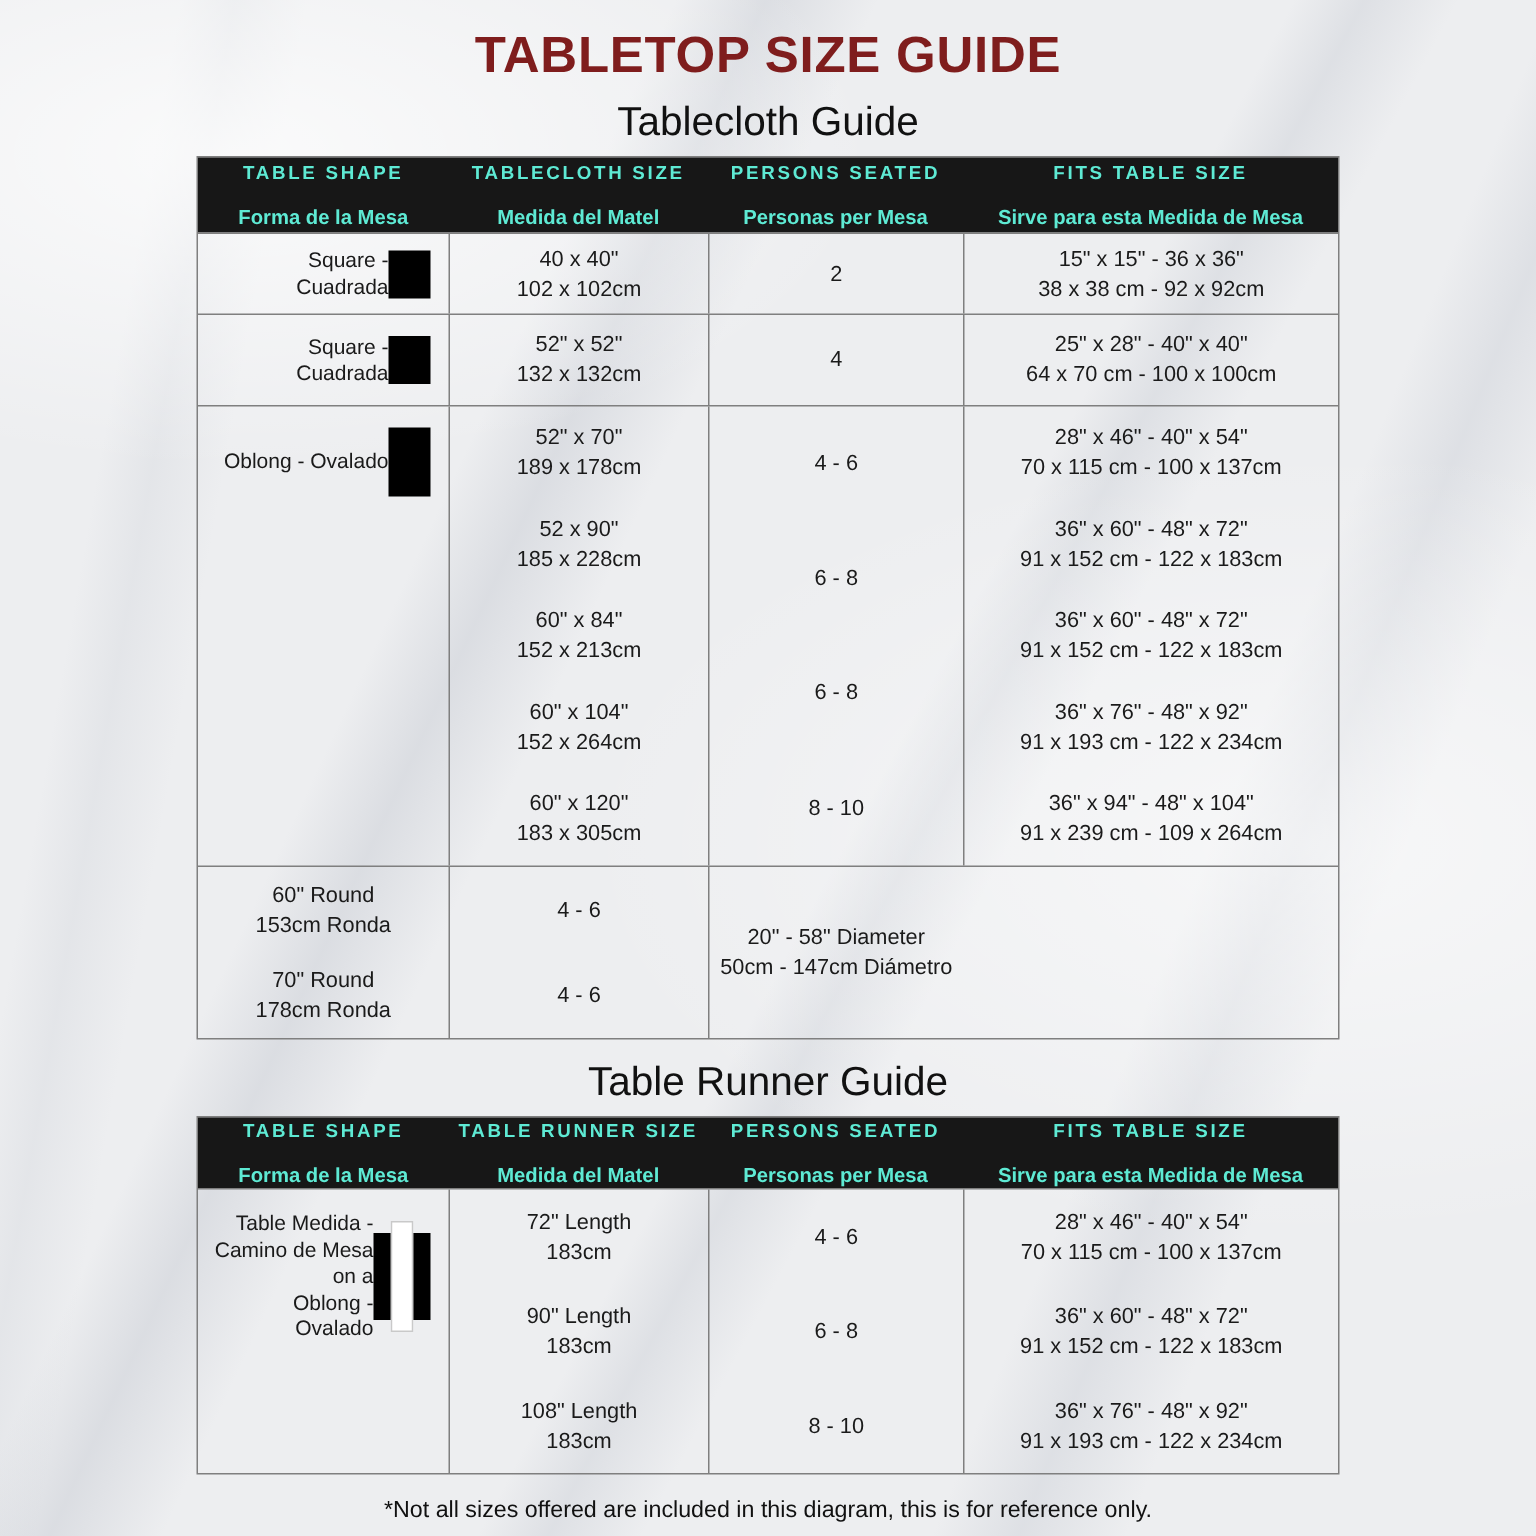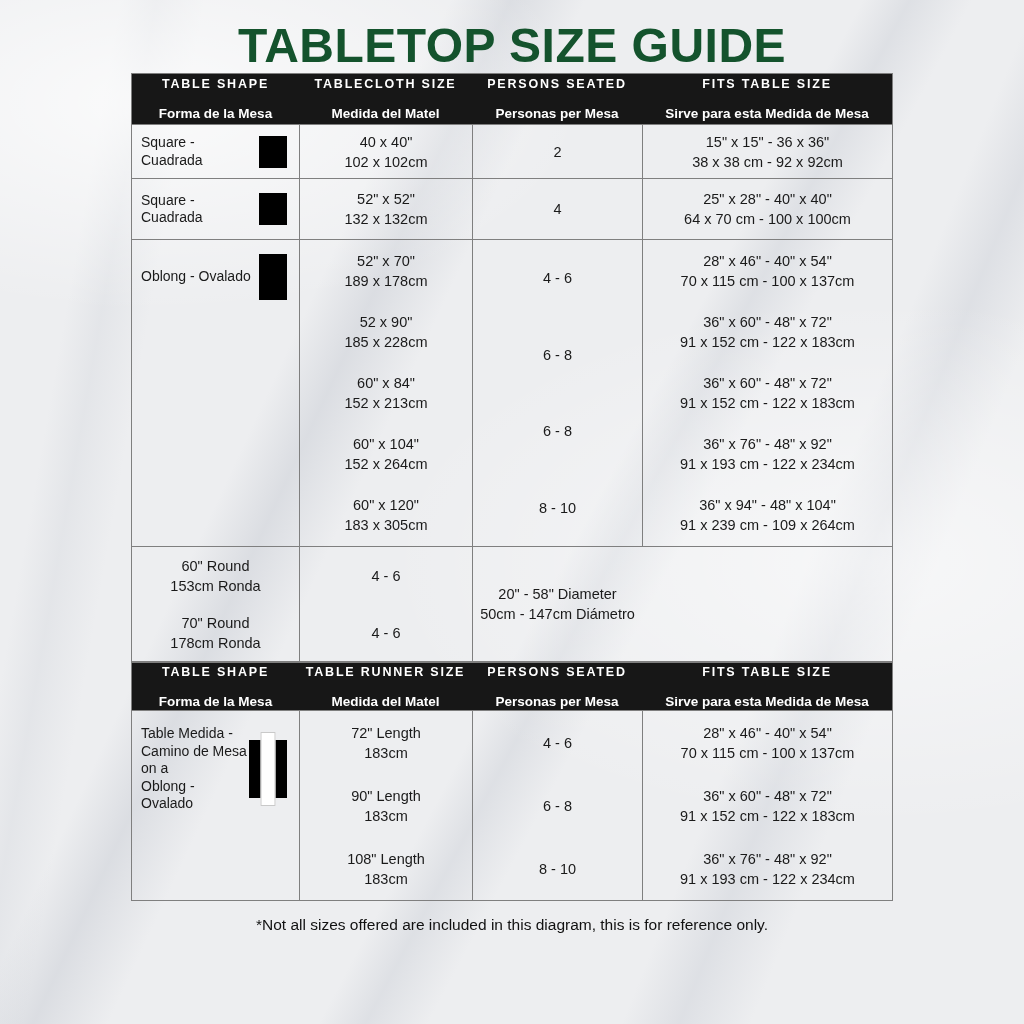--- a/index.html
+++ b/index.html
@@ -15,24 +15,24 @@
       linear-gradient(118deg, transparent 55%, rgba(168,175,188,.22) 58%, transparent 62%),
       linear-gradient(112deg, transparent 72%, rgba(178,184,196,.26) 76%, transparent 81%),
       linear-gradient(100deg, transparent 10%, rgba(184,190,200,.18) 13%, transparent 17%);
     overflow:hidden;
   }
   .page{ width:1024px; height:1024px; }
 
   h1{
     padding-top:18px;
     text-align:center;
-    font-size:48px;
+    font-size:34px;
     font-weight:800;
     letter-spacing:.5px;
-    color:#14532d;
+    color:#7f1d1d;
   }
   .guide-heading{
     text-align:center;
     font-size:27px;
     font-weight:400;
     color:#111;
   }
   .tc-heading{ margin:9px 0 7px; }
   .tr-heading{ margin:13px 0 7px; }
 
@@ -44,21 +44,21 @@
   .thead{
     height:50px;
     background:#171717;
     display:grid;
     grid-template-columns:167px 173px 170px 250px;
   }
   .runner-thead{ height:47px; }
   .th{
     display:flex; flex-direction:column;
     justify-content:center; align-items:center;
-    color:#ffffff; gap:15px; text-align:center;
+    color:#5eead4; gap:15px; text-align:center;
   }
   .th-en{ font-size:12.5px; font-weight:700; letter-spacing:1.8px; }
   .th-es{ font-size:13.5px; font-weight:700; }
 
   .section{
     display:grid;
     grid-template-columns:167px 173px 170px 250px;
     border-top:1px solid #7f7f7f;
   }
   .s-sq1{ height:54px; }
@@ -77,21 +77,21 @@
     align-items:center; justify-content:center;
     text-align:center;
     font-size:14.5px; line-height:1.38;
   }
 
   .shape-cell{
     display:flex; flex-direction:column; justify-content:center;
     padding:0 12px 0 9px;
   }
   .shape-cell.top{ justify-content:flex-start; padding-top:14px; }
-  .shape-row{ display:flex; align-items:center; width:100%; }
+  .shape-row{ display:flex; align-items:center; width:100%;text-align:right; }
   .shape-label{ flex:1; font-size:14px; line-height:1.25; }
 
   .icon-square{ width:28px; height:32px; background:#000; flex:0 0 auto; }
   .icon-oblong{ width:28px; height:46px; background:#000; flex:0 0 auto; }
   .icon-circle{ width:35px; height:35px; border-radius:50%; background:#000; flex:0 0 auto; }
   .icon-runner{
     position:relative; width:38px; height:58px; background:#000;
     margin:8px 0 8px; flex:0 0 auto;
   }
   .icon-runner::after{
@@ -108,20 +108,21 @@
     color:#111;
   }
 </style>
 </head>
 <body>
 
 <div class="page">
 
   <h1>TABLETOP SIZE GUIDE</h1>
 
+  <div class="guide-heading tc-heading">Tablecloth Guide</div>
 
   <div class="tbl">
     <div class="thead">
       <div class="th">
         <div class="th-en">TABLE SHAPE</div>
         <div class="th-es">Forma de la Mesa</div>
       </div>
       <div class="th">
         <div class="th-en">TABLECLOTH SIZE</div>
         <div class="th-es">Medida del Matel</div>
@@ -260,20 +261,21 @@
       </div>
       <div class="cell col">
         <div class="entry">
           <div>20" - 58" Diameter</div>
           <div>50cm - 147cm Diámetro</div>
         </div>
       </div>
     </div>
   </div>
 
+  <div class="guide-heading tr-heading">Table Runner Guide</div>
 
   <div class="tbl">
     <div class="thead runner-thead">
       <div class="th">
         <div class="th-en">TABLE SHAPE</div>
         <div class="th-es">Forma de la Mesa</div>
       </div>
       <div class="th">
         <div class="th-en">TABLE RUNNER SIZE</div>
         <div class="th-es">Medida del Matel</div>

